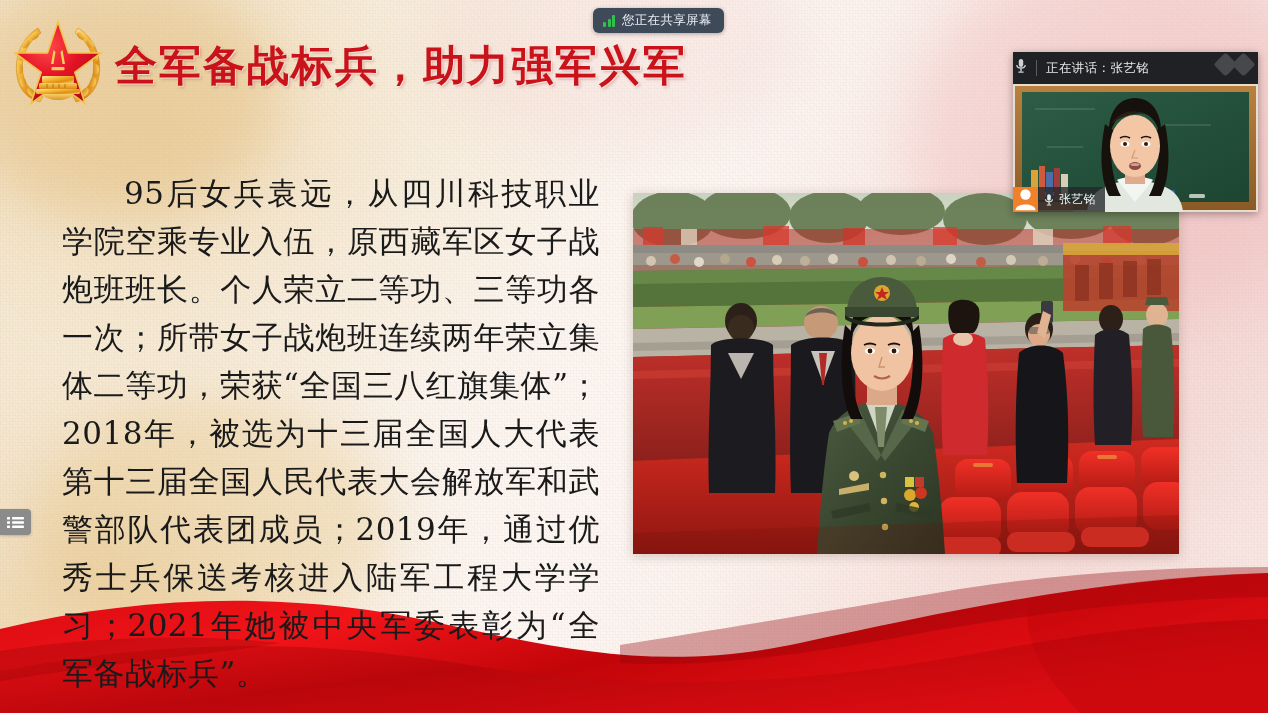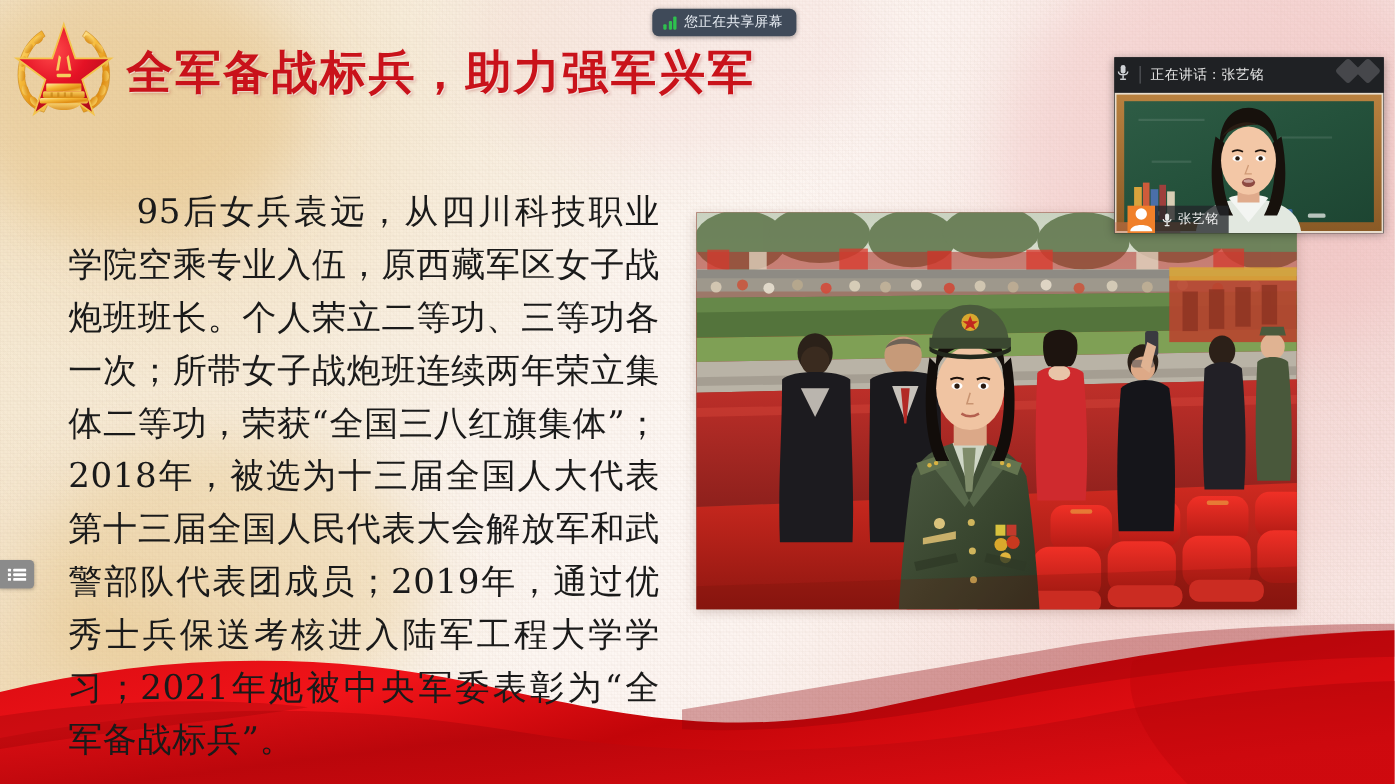--- a/index.html
+++ b/index.html
@@ -125,21 +125,21 @@
   #video-header .corner-marks { position:absolute; right:6px; top:4px; display:flex; gap:1px; opacity:.22; }
   #video-header .corner-marks span {
     display:block; width:17px; height:17px; background:#cfd2d6;
     transform: rotate(45deg); border-radius:3px;
   }
   #video-feed { position:relative; width:245px; height:128px; overflow:hidden; background:#1f2124; }
   #video-feed svg { display:block; width:100%; height:100%; }
 
   #video-nametag {
     position:absolute; left:0; bottom:0; z-index:5;
-    display:flex; align-items:center; height:25px;padding-left:12px;
+    display:flex; align-items:center; height:25px;
   }
   #video-nametag .ava {
     width:25px; height:25px; background:#f0802a;
     display:flex; align-items:center; justify-content:center;
   }
   #video-nametag .namewrap {
     display:flex; align-items:center; gap:5px;
     height:25px; padding:0 9px 0 6px;
     background:rgba(35,38,42,.78);
   }

